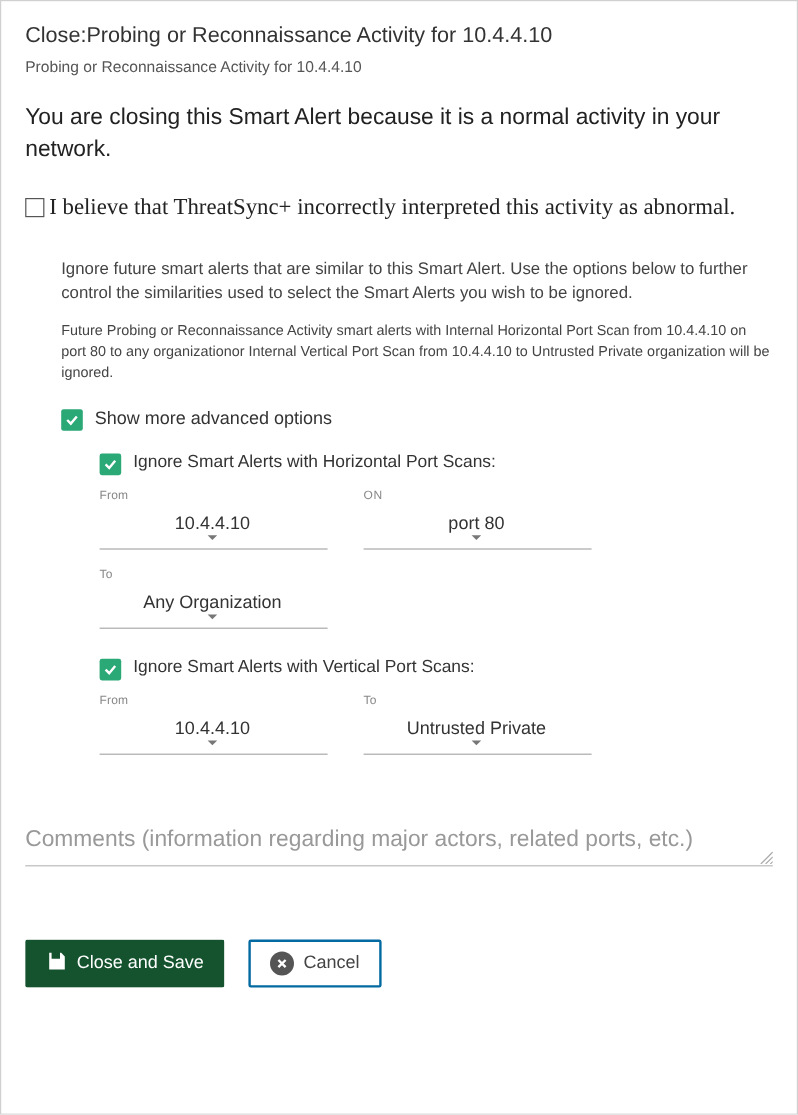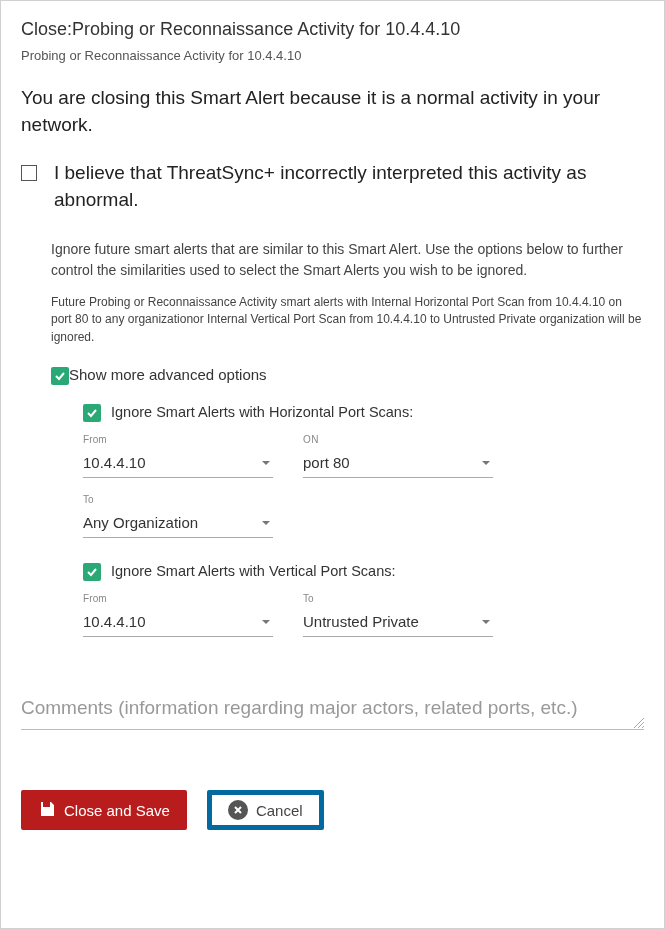--- a/index.html
+++ b/index.html
@@ -29,21 +29,22 @@
     }
     .reason-text {
       font-size: 19px;
       color: #222;
       line-height: 1.4;
       margin-bottom: 22px;
     }
     .checkbox-row {
       display: flex;
       align-items: flex-start;
-      gap: 17px;
+      gap: 4px;
+      font-family: Liberation Serif, serif;
     }
     .checkbox-label-large {
       font-size: 19px;
       color: #222;
       line-height: 1.4;
       flex: 1;
     }
     .checkbox-label-med {
       font-size: 19px;
       color: #222;
@@ -88,20 +89,21 @@
     .ignore-future {
       font-size: 12px;
       color: #444;
       margin: 14px 0 0 30px;
       line-height: 1.45;
     }
     .adv-row {
       margin: 18px 0 0 30px;
       display: flex;
       align-items: center;
+      gap: 10px;
     }
     .adv-label {
       font-size: 15px;
       color: #333;
     }
     .scan-block {
       margin: 16px 0 0 62px;
     }
     .scan-heading-row {
       display: flex;
@@ -127,20 +129,21 @@
       letter-spacing: 0.1px;
     }
     .select-caption.upper { text-transform: uppercase; letter-spacing: 0.5px; }
     .select-field {
       border-bottom: 1px solid #aaa;
       display: flex;
       justify-content: space-between;
       align-items: center;
       padding: 4px 2px 6px 0;
       cursor: pointer;
+      flex-direction: column;
     }
     .select-value {
       font-size: 15px;
       color: #333;
     }
     .dd-arrow svg { display:block; }
     .comments-area {
       position: relative;
       margin-top: 56px;
     }
@@ -174,27 +177,27 @@
       display: inline-flex;
       align-items: center;
       gap: 8px;
       padding: 0 16px;
       font-size: 15px;
       border-radius: 2px;
       cursor: pointer;
       border: 1px solid transparent;
     }
     .btn-primary {
-      background: #b91c1c;
+      background: #14532d;
       color: #fff;
     }
     .btn-secondary {
       background: #fff;
       color: #444;
-      border: 5px solid #0369a1;
+      border: 2px solid #0369a1;
     }
     .cancel-circle {
       width: 20px; height: 20px;
       background: #555;
       border-radius: 50%;
       display: inline-flex;
       align-items: center;
       justify-content: center;
     }
   </style>

